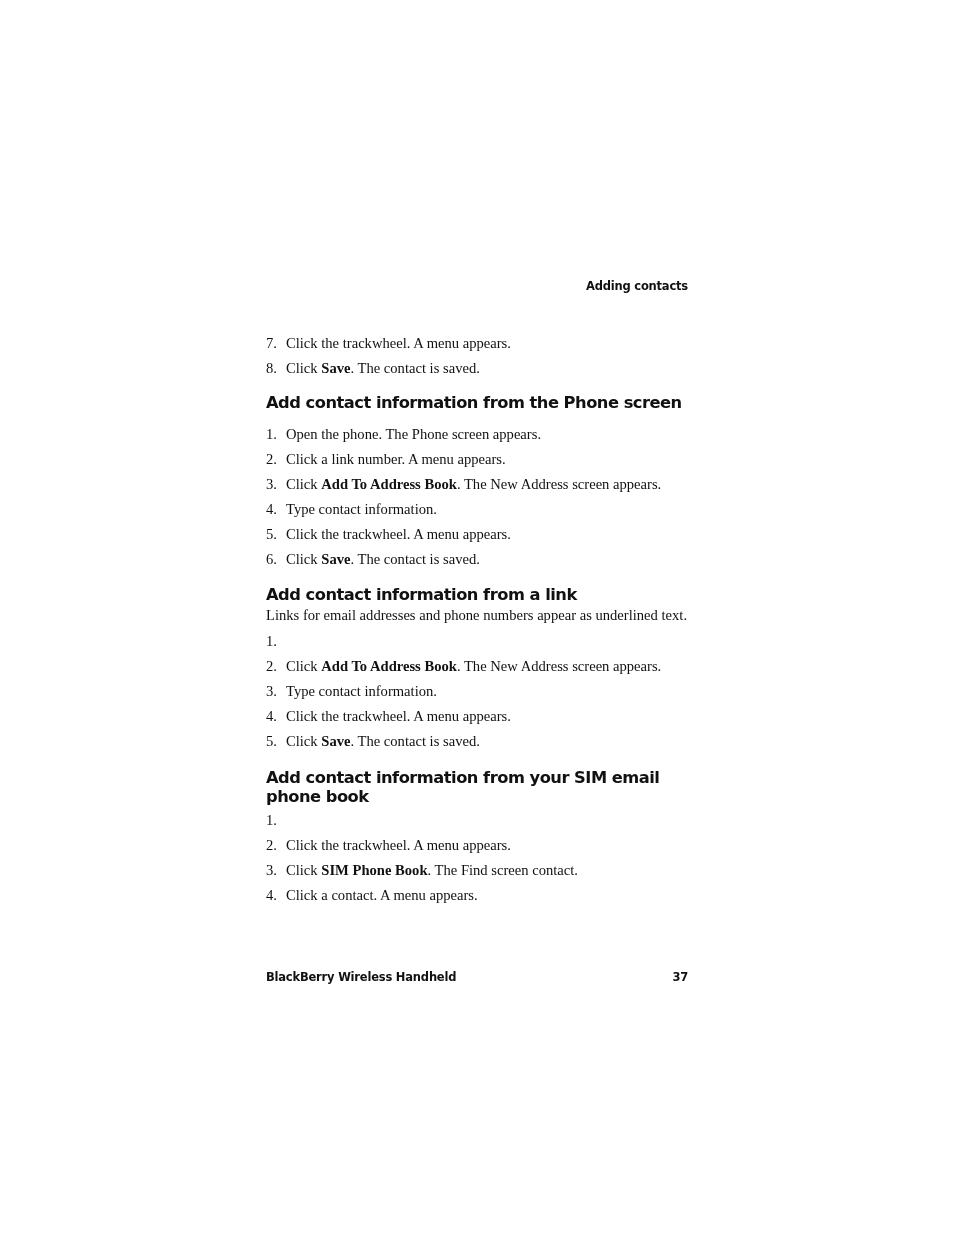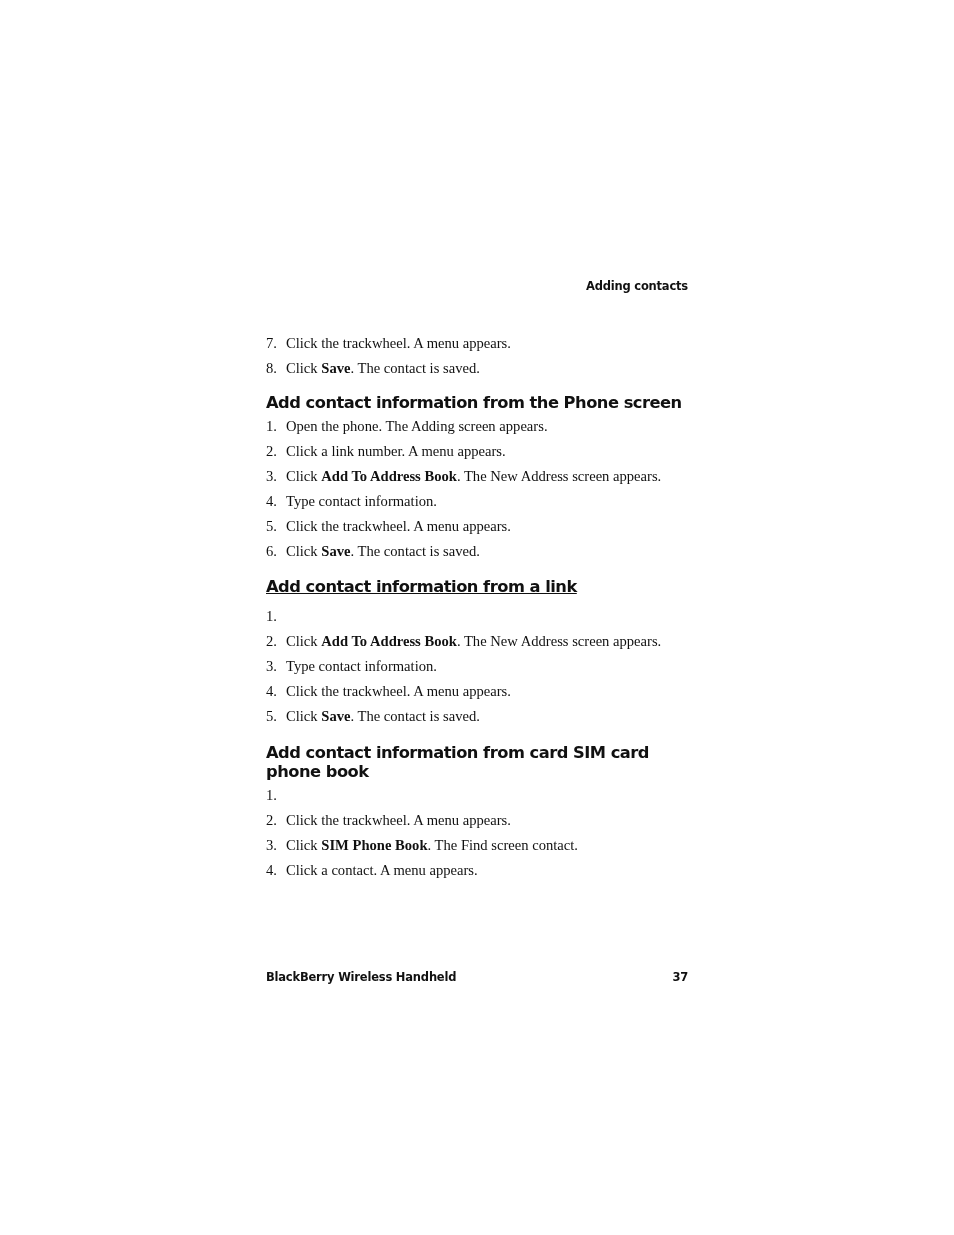--- a/index.html
+++ b/index.html
@@ -17,22 +17,22 @@
     .step {
       position: relative; padding-left: 20px; height: 25px; line-height: 20px;
       white-space: nowrap;
     }
     .step .num { position: absolute; left: 0; top: 0; }
     .step b { font-weight: bold; }
     h2 {
       margin: 0; font-family: "DejaVu Sans", sans-serif; font-weight: bold;
       font-size: 16.3px; line-height: 19px; letter-spacing: -0.5px;
     }
-    .h-phone { margin-top: 10px; margin-bottom: 4px; }
-    .h-link { margin-top: 11px; margin-bottom: 10px; text-decoration: underline; }
+    .h-phone { margin-top: 10px; margin-bottom: 12px; }
+    .h-link { margin-top: 11px; margin-bottom: 3px; }
     .h-sim { margin-top: 12px; margin-bottom: 4px; }
     .para { line-height: 17px; margin-bottom: 7px; white-space: normal; }
     .footer {
       position: absolute; left: 266px; width: 422px; top: 954px;
       font-family: "DejaVu Sans", sans-serif; font-weight: bold; font-size: 11.5px;
       letter-spacing: -0.2px;
     }
     .footer .title { position: absolute; left: 0; top: 0; }
     .footer .pnum { position: absolute; right: 0; top: 0; }
   </style>
@@ -47,38 +47,39 @@
 
     <div class="step">
       <span class="num">7.</span><span>Click the trackwheel. A menu appears.</span><b></b><span></span>
     </div>
     <div class="step">
       <span class="num">8.</span><span>Click </span><b>Save</b><span>. The contact is saved.</span>
     </div>
 
     <h2 class="h-phone">Add contact information from the Phone screen</h2>
     <div>
-      <div class="step"><span class="num">1.</span><span>Open the phone. The Adding screen appears.</span><b></b><span></span></div>
+      <div class="step"><span class="num">1.</span><span>Open the phone. The Phone screen appears.</span><b></b><span></span></div>
       <div class="step"><span class="num">2.</span><span>Click a link number. A menu appears.</span><b></b><span></span></div>
       <div class="step"><span class="num">3.</span><span>Click </span><b>Add To Address Book</b><span>. The New Address screen appears.</span></div>
       <div class="step"><span class="num">4.</span><span>Type contact information.</span><b></b><span></span></div>
       <div class="step"><span class="num">5.</span><span>Click the trackwheel. A menu appears.</span><b></b><span></span></div>
       <div class="step"><span class="num">6.</span><span>Click </span><b>Save</b><span>. The contact is saved.</span></div>
     </div>
 
     <h2 class="h-link">Add contact information from a link</h2>
+    <div class="para">Links for email addresses and phone numbers appear as underlined text.</div>
     <div>
       <div class="step"><span class="num">1.</span><b></b><span></span></div>
       <div class="step"><span class="num">2.</span><span>Click </span><b>Add To Address Book</b><span>. The New Address screen appears.</span></div>
       <div class="step"><span class="num">3.</span><span>Type contact information.</span><b></b><span></span></div>
       <div class="step"><span class="num">4.</span><span>Click the trackwheel. A menu appears.</span><b></b><span></span></div>
       <div class="step"><span class="num">5.</span><span>Click </span><b>Save</b><span>. The contact is saved.</span></div>
     </div>
 
-    <h2 class="h-sim">Add contact information from card SIM card phone book</h2>
+    <h2 class="h-sim">Add contact information from your SIM email phone book</h2>
     <div>
       <div class="step"><span class="num">1.</span><b></b><span></span></div>
       <div class="step"><span class="num">2.</span><span>Click the trackwheel. A menu appears.</span><b></b><span></span></div>
       <div class="step"><span class="num">3.</span><span>Click </span><b>SIM Phone Book</b><span>. The Find screen contact.</span></div>
       <div class="step"><span class="num">4.</span><span>Click a contact. A menu appears.</span><b></b><span></span></div>
     </div>
   </div>
 
   <div class="footer">
     <span class="title">BlackBerry Wireless Handheld</span>

